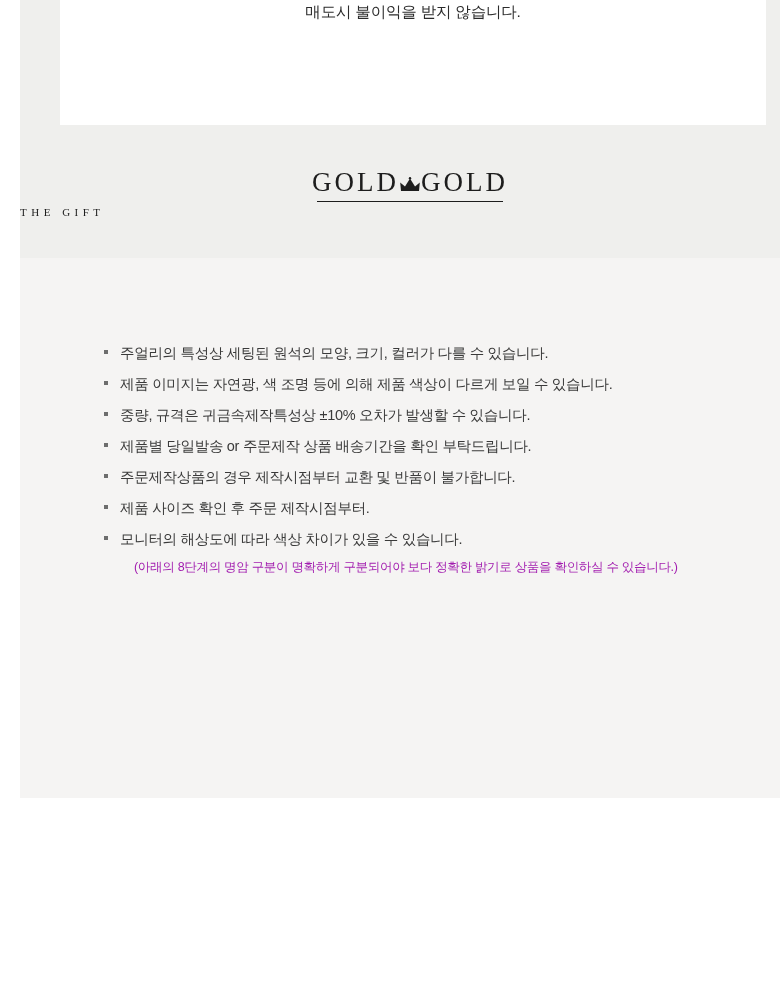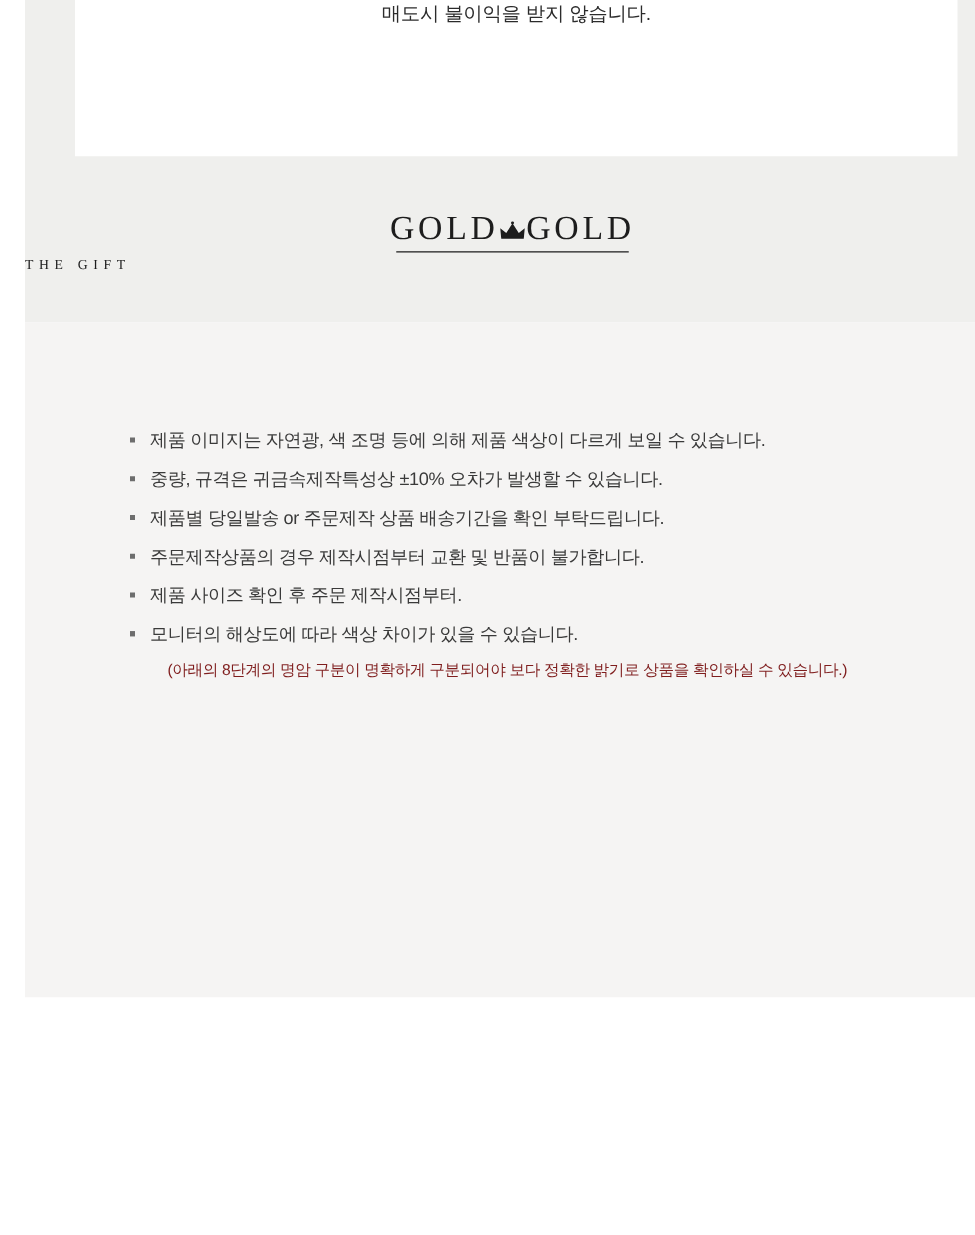--- a/index.html
+++ b/index.html
@@ -139,21 +139,21 @@
     top: 12px;
     width: 4px;
     height: 4px;
     background: #6d6d6d;
   }
 
   .notice-subnote {
     margin-top: 2px;
     padding-left: 30px;
     font-size: 12.5px;
-    color: #7f1d1d;
+    color: #a21caf;
     letter-spacing: -0.3px;
     line-height: 20px;
   }
 
   
   .swatches {
     position: absolute;
     left: 96px;
     top: 670px;
     width: 583px;
@@ -196,20 +196,21 @@
             </svg></span><span>GOLD</span></div>
       <div class="logo-rule"></div>
       <div class="logo-sub">THE GIFT</div>
     </div>
   </div>
 
   <div class="notice-band">
     <div class="notice-inner">
 
       <ul class="notice-list">
+        <li><span class="bullet"></span><span>주얼리의 특성상 세팅된 원석의 모양, 크기, 컬러가 다를 수 있습니다.</span></li>
         <li><span class="bullet"></span><span>제품 이미지는 자연광, 색 조명 등에 의해 제품 색상이 다르게 보일 수 있습니다.</span></li>
         <li><span class="bullet"></span><span>중량, 규격은 귀금속제작특성상 ±10% 오차가 발생할 수 있습니다.</span></li>
         <li><span class="bullet"></span><span>제품별 당일발송 or 주문제작 상품 배송기간을 확인 부탁드립니다.</span></li>
         <li><span class="bullet"></span><span>주문제작상품의 경우 제작시점부터 교환 및 반품이 불가합니다.</span></li>
         <li><span class="bullet"></span><span>제품 사이즈 확인 후 주문 제작시점부터.</span></li>
         <li><span class="bullet"></span></li>
         <li><span class="bullet"></span><span>모니터의 해상도에 따라 색상 차이가 있을 수 있습니다.</span></li>
       </ul>
 
       <div class="notice-subnote">(아래의 8단계의 명암 구분이 명확하게 구분되어야 보다 정확한 밝기로 상품을 확인하실 수 있습니다.)</div>

